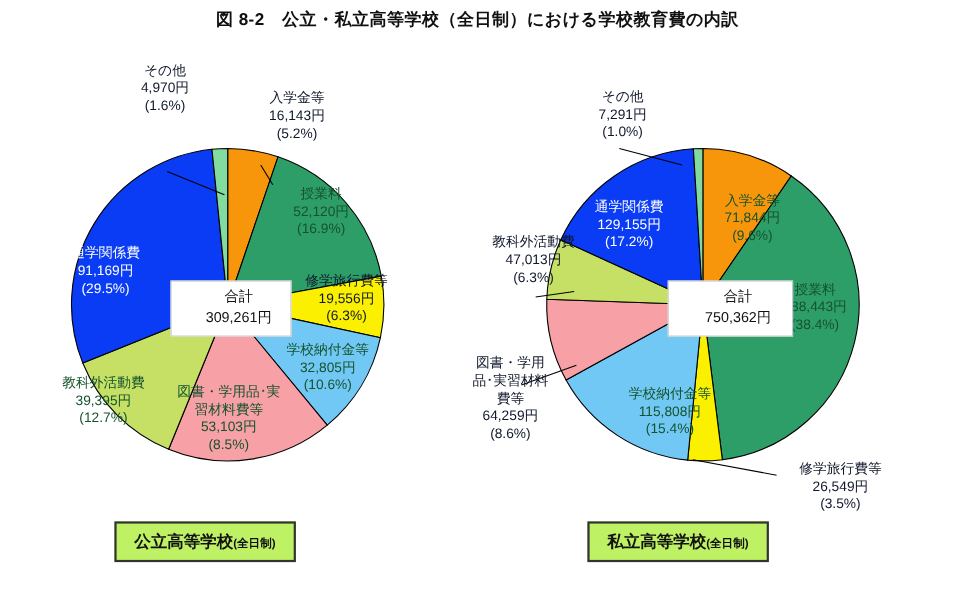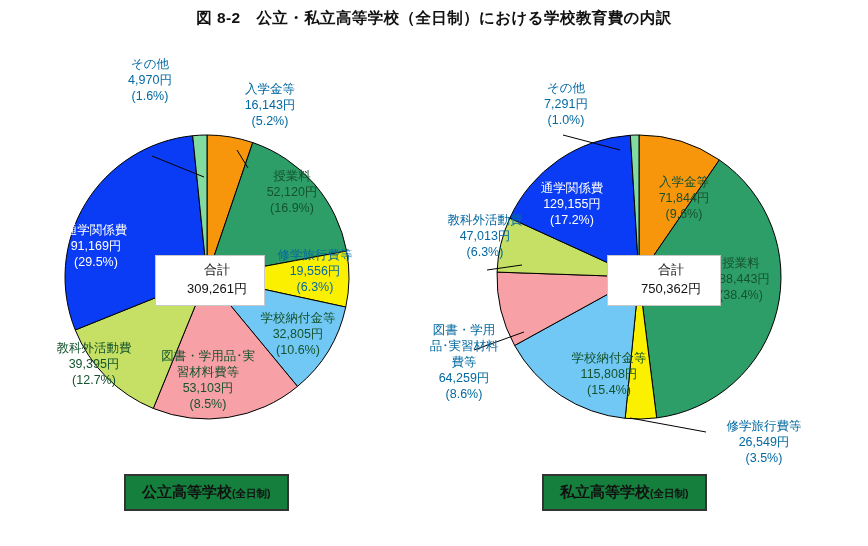--- a/index.html
+++ b/index.html
@@ -39,48 +39,47 @@
     position: absolute;
     top: 0;
     left: 0;
   }
   .pie-label {
     position: absolute;
     font-size: 12.5px;
     line-height: 1.28;
     text-align: center;
     white-space: pre-line;
-    color: #0369a1;
+    color: #0f172a;
   }
   .pie-label.inside  { color: #14532d; }
 
   .total-box {
     position: absolute;
     background: #ffffff;
     border: 1px solid #c8c8c8;
     text-align: center;
     font-size: 13px;
     line-height: 1.45;
     padding: 5px 12px 6px 26px;
     white-space: pre-line;
     color: #111111;
     box-sizing: border-box;
   }
   .caption-box {
     position: absolute;
     border: 2px solid #333333;
-    background: #15803d;
+    background: #bef264;
     text-align: center;
     padding: 7px 16px;
     font-size: 15px;
     font-weight: bold;
     color: #111111;
     box-sizing: border-box;
     white-space: nowrap;
-    margin-left: 20px;
   }
   .caption-box .sub {
     font-size: 10.5px;
     font-weight: bold;
     vertical-align: baseline;
   }
   .leader {
     position: absolute;
     top: 0;
     left: 0;
@@ -201,16 +200,16 @@
 47,013円
 (6.3%)</div>
 
   <div class="pie-label inside" style="left:80px; top:140px; width:116px; color:#ffffff;">通学関係費
 129,155円
 (17.2%)</div>
 
   <div class="total-box" style="left:173px; top:215px; width:114px;">合計
 750,362円</div>
 
-  <div class="caption-box" style="left:88px; top:434px;">
+  <div class="caption-box" style="left:100px; top:434px;">
     <span>私立高等学校</span><span class="sub">(全日制)</span>
   </div>
 </div>
 
 </body></html>

